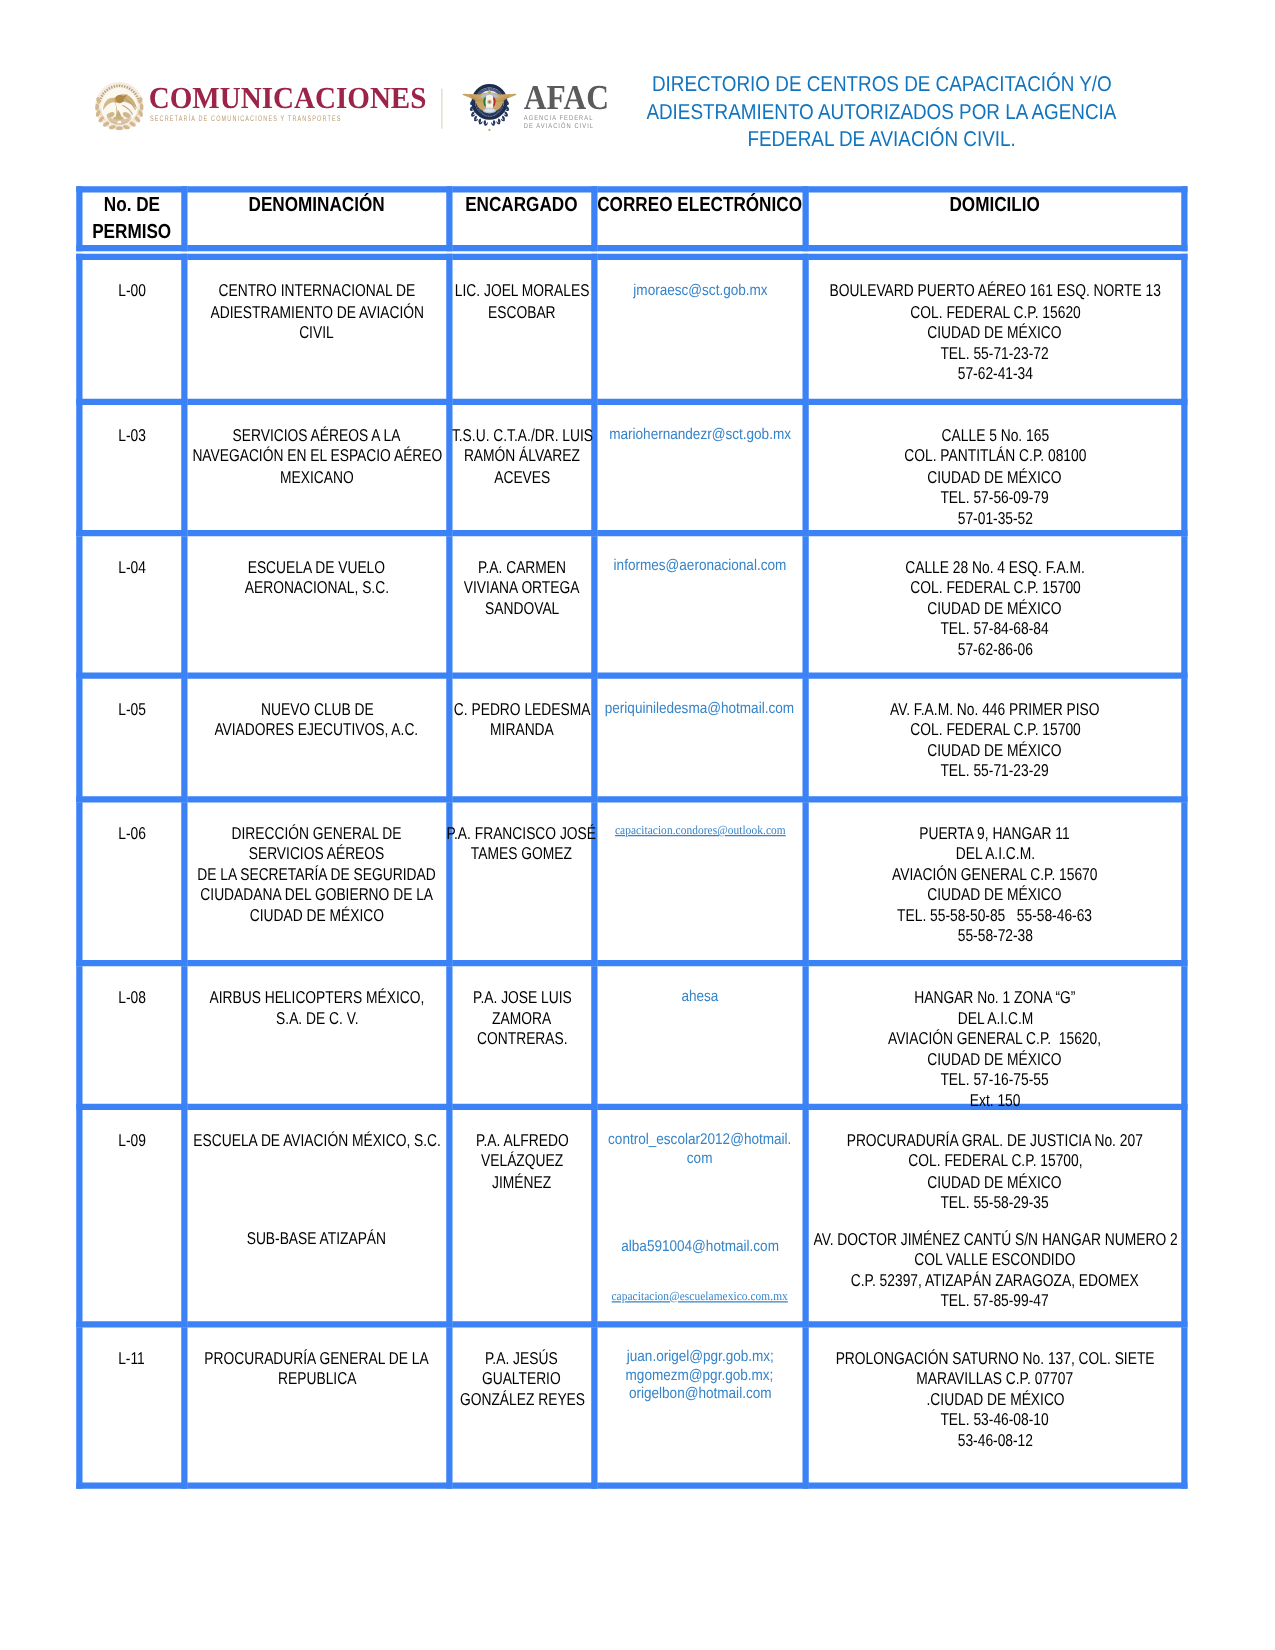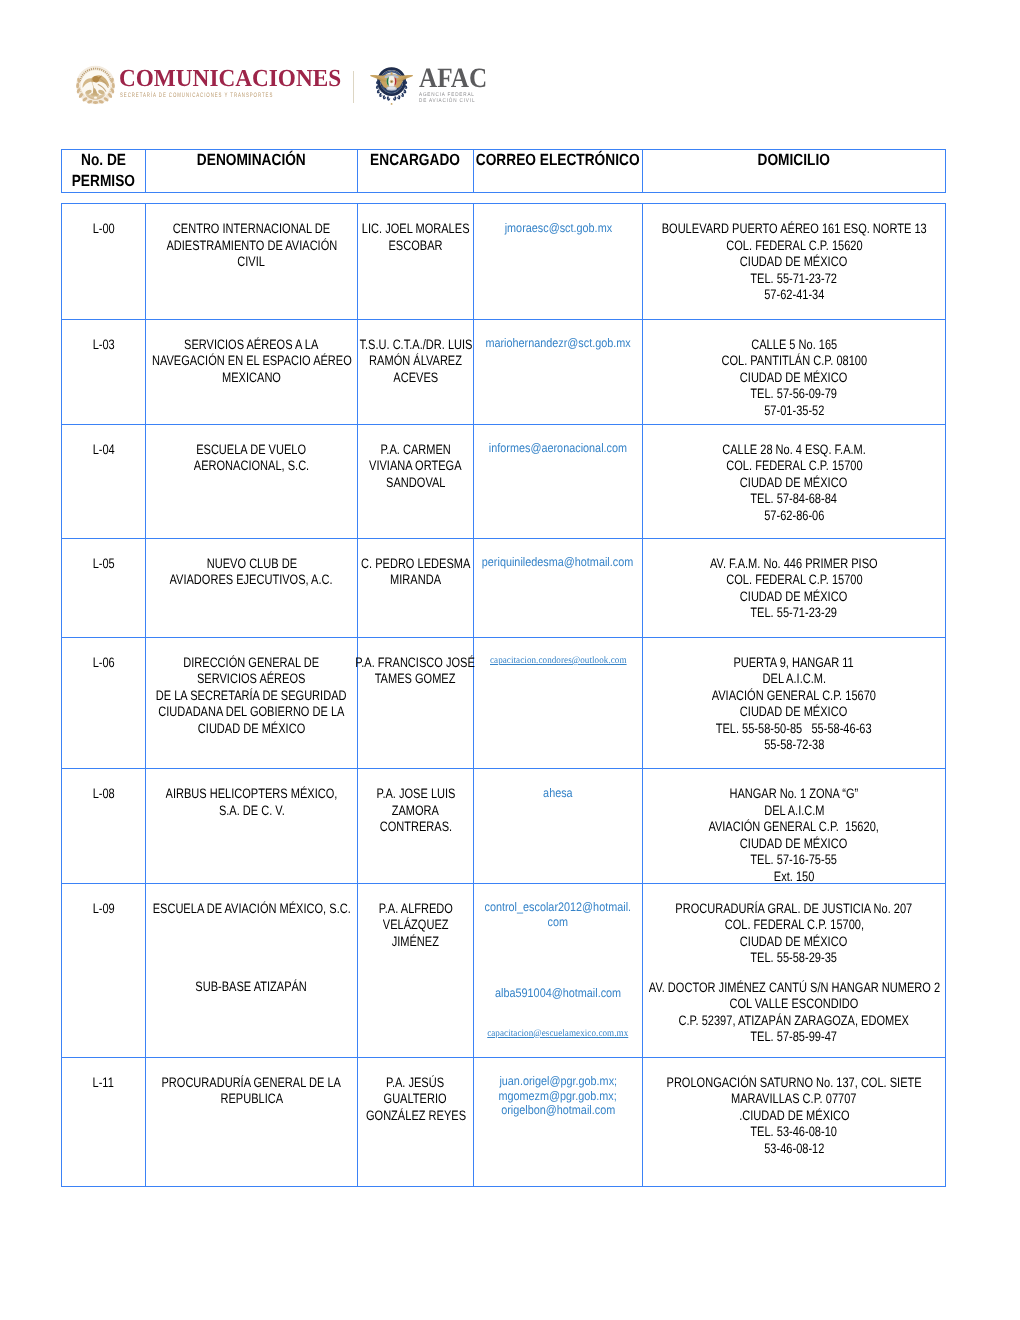--- a/index.html
+++ b/index.html
@@ -31,21 +31,21 @@
             display:inline-block;transform:scaleX(0.84) translateZ(0);transform-origin:left top;}
   .hdr-title{position:absolute;left:480px;top:55.8px;width:450px;
              color:#1074bf;font-size:17.2px;}
   .hdr-title .tl{height:22px;line-height:22px;display:flex;justify-content:center;
                  align-items:flex-start;white-space:nowrap;}
   .hdr-title .sq{display:inline-block;transform:scaleX(0.878) translateZ(0);transform-origin:center center;
                  white-space:nowrap;font-size:17.2px;line-height:22px;}
 
   
   table.t{position:absolute;border-collapse:collapse;table-layout:fixed;width:884px;}
-  table.t td{border:1px solid #3b82f6;padding:0;vertical-align:top;position:relative;}
+  table.t td{border:5px solid #3b82f6;padding:0;vertical-align:top;position:relative;}
   .cellwrap{position:absolute;left:0;top:0;width:100%;}
   .hdrtab{left:61px;top:149px;}
   .hdrtab td{text-align:center;padding-top:0;height:40px;}
   .hdrtab .hl{height:21px;line-height:21px;display:flex;justify-content:center;
               align-items:flex-start;white-space:nowrap;}
   .hdrtab .hl:first-child{margin-top:0px;}
   .hdrtab .sq{font-size:16.2px;font-weight:bold;line-height:21px;transform:scaleX(0.847) translateZ(0);
               display:inline-block;transform-origin:center center;white-space:nowrap;}
   .bodytab{left:61px;top:203px;}
   .cell{text-align:right;padding:17px 2px 0 2px;}
@@ -228,20 +228,31 @@
           <path d="M40.5 101 c-2.6 -3.4 -1.6 -7.6 1.7 -9.3 c2.2 2.9 2.4 5.7 0.8 8.4
                    c2.1 -1 3.4 -2.7 3.8 -4.9 c1.7 3.2 0 7.1 -3.5 8.2 c-1.6 0 -2.5 -0.8 -2.8 -2.4 Z"></path>
         </g>
       </g>
       <circle cx="51" cy="101.5" r="1.9" fill="#c9a463"></circle>
     </svg>
     <span class="afac-wordmark">AFAC</span>
     <span class="afac-sub"><span>AGENCIA FEDERAL</span><br><span>DE AVIACIÓN CIVIL</span></span>
   </div>
 
+  <div class="hdr-title">
+    <div class="tl">
+        <span class="sq">DIRECTORIO DE CENTROS DE CAPACITACIÓN Y/O</span>
+      </div>
+    <div class="tl">
+        <span class="sq">ADIESTRAMIENTO AUTORIZADOS POR LA AGENCIA</span>
+      </div>
+    <div class="tl">
+        <span class="sq">FEDERAL DE AVIACIÓN CIVIL.</span>
+      </div>
+  </div>
 
   <table class="t hdrtab">
     <colgroup>
         <col style="width:84px">
         <col style="width:212px">
         <col style="width:116px">
         <col style="width:169px">
         <col style="width:303px">
       </colgroup>
     <tbody>

